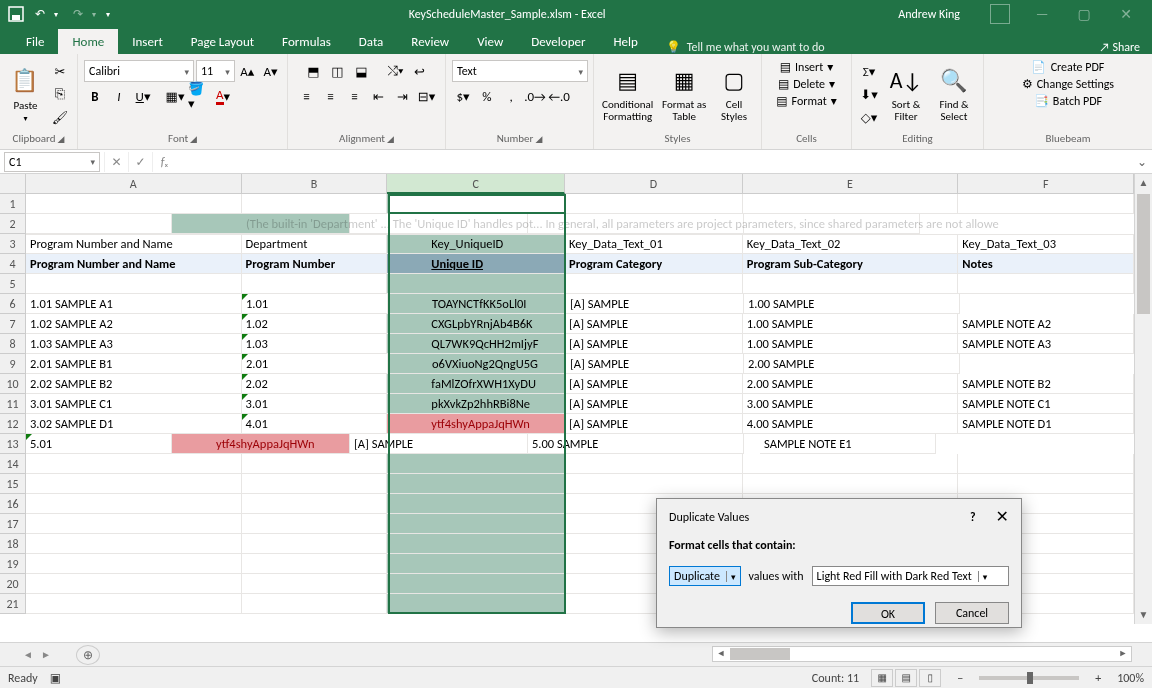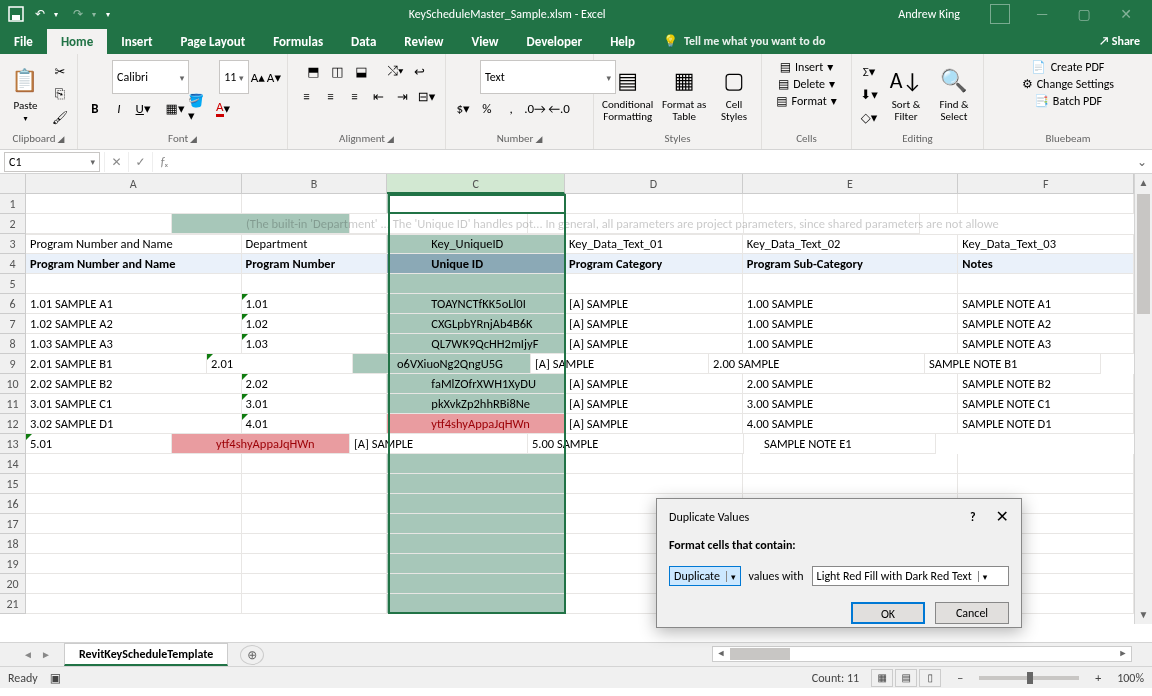--- a/index.html
+++ b/index.html
@@ -10,37 +10,37 @@
 .tb-left { display: flex; align-items: center; gap: 4px; }
 .tb-icon { width: 20px; height: 20px; display: flex; align-items: center; justify-content: center; cursor: pointer; }
 .tb-dd { width: 10px; font-size: 8px; cursor: pointer; }
 .tb-title { flex: 1; text-align: center; font-size: 12px; }
 .tb-user { font-size: 12px; margin-right: 30px; }
 .tb-wincontrols { display: flex; gap: 2px; }
 .tb-win { width: 40px; height: 24px; display: flex; align-items: center; justify-content: center; font-size: 14px; cursor: pointer; color: rgba(255,255,255,0.45); }
 .tb-sbox { width: 20px; height: 20px; border: 1px solid rgba(255,255,255,0.4); margin-right: 12px; }
 
 
-.ribbontabs { height: 26px; background: #217346; display: flex; align-items: center; color: #fff; font-weight: bold; }
+.ribbontabs { height: 26px; background: #217346; display: flex; align-items: flex-end; padding-left: 12px; color: #fff; }
 .rtab { padding: 5px 14px; font-size: 13px; cursor: pointer; }
 .rtab.active { background: #f3f2f1; color: #217346; }
 .tellme { margin-left: 14px; display: flex; align-items: center; gap: 6px; opacity: 0.9; font-size: 12px; }
 .share-area { margin-left: auto; display: flex; align-items: center; padding-right: 12px; gap: 6px; font-size: 12px; }
 
 
 .ribbon { height: 96px; background: #f3f2f1; border-bottom: 1px solid #d4d4d4; display: flex; }
 .rgroup { border-right: 1px solid #e1dfdd; display: flex; flex-direction: column; justify-content: space-between; padding: 2px 6px 2px 6px; }
 .rgroup-label { text-align: center; font-size: 11px; color: #666; padding-bottom: 2px; display:flex; justify-content:center; align-items:center; gap:2px;}
 .rgroup-body { flex: 1; display: flex; align-items: center; gap: 4px; }
 .bigbtn { display: flex; flex-direction: column; align-items: center; width: 44px; cursor: pointer; font-size: 11px; text-align:center; line-height:1.1; gap:2px;}
 .bigbtn .ic { width: 32px; height: 32px; display:flex; align-items:center; justify-content:center; font-size:22px; }
 .smallbtn { width: 22px; height: 22px; display: flex; align-items: center; justify-content: center; cursor: pointer; font-size: 13px; }
 .vstack { display: flex; flex-direction: column; gap: 1px; }
 .hstack { display: flex; gap: 2px; align-items: center; }
-.combo { height: 34px; border: 1px solid #c8c6c4; background: #fff; display: flex; align-items: center; padding: 0 4px; font-size: 12px; margin-left: 28px; }
+.combo { height: 22px; border: 1px solid #c8c6c4; background: #fff; display: flex; align-items: center; padding: 0 4px; font-size: 12px; }
 .combo.dd::after { content: '▾'; margin-left: auto; font-size: 9px; color:#666;}
 .cells-row { display:flex; align-items:center; gap:4px; font-size:12px; cursor:pointer;}
 .dialoglauncher{font-size:9px; color:#666; cursor:pointer;}
 
 
 .formulabar { height: 24px; display: flex; align-items: center; border-bottom: 1px solid #d4d4d4; background:#fff; }
 .namebox { width: 96px; border: 1px solid #c8c6c4; height: 20px; margin: 0 4px; display:flex; align-items:center; padding:0 4px; }
 .namebox::after{content:'▾';margin-left:auto;font-size:9px;color:#666;}
 .fb-btn { width: 24px; height: 20px; display: flex; align-items:center; justify-content:center; color:#888; cursor:pointer; border-left:1px solid #eee;}
 .fb-input { flex:1; height:20px; border:none; padding:0 6px; }
@@ -378,64 +378,62 @@
         <div class="cell" style="width: 216px;">Program Number and Name</div>
         <div class="cell" style="width: 146px;">Department</div>
         <div class="cell colsel" style="width: 178px;">Key_UniqueID</div>
         <div class="cell" style="width: 178px;">Key_Data_Text_01</div>
         <div class="cell" style="width: 216px;">Key_Data_Text_02</div>
         <div class="cell" style="width: 176px;">Key_Data_Text_03</div>
       </div>
       <div class="row">
         <div class="cell bold hdr2" style="width: 216px;">Program Number and Name</div>
         <div class="cell bold hdr2" style="width: 146px;">Program Number</div>
-        <div class="cell bold hdr2 colsel" style="width: 178px;">Unique ID</div>
+        <div class="cell bold hdr2 colsel" style="width: 178px; text-decoration: underline;">Unique ID</div>
         <div class="cell bold hdr2" style="width: 178px;">Program Category</div>
         <div class="cell bold hdr2" style="width: 216px;">Program Sub-Category</div>
         <div class="cell bold hdr2" style="width: 176px;">Notes</div>
       </div>
       <div class="row">
         <div class="cell" style="width: 216px;"></div>
         <div class="cell" style="width: 146px;"></div>
         <div class="cell colsel" style="width: 178px;"></div>
         <div class="cell" style="width: 178px;"></div>
         <div class="cell" style="width: 216px;"></div>
         <div class="cell" style="width: 176px;"></div>
       </div>
       <div class="row">
         <div class="cell" style="width: 216px;">1.01 SAMPLE A1</div>
         <div class="cell greentri" style="width: 146px;">1.01</div>
         <div class="cell colsel" style="width: 178px;">TOAYNCTfKK5oLl0I</div>
         <div class="cell" style="width: 178px;">[A] SAMPLE</div>
         <div class="cell" style="width: 216px;">1.00 SAMPLE</div>
-        <div class="cell" style="width: 176px;">SAMPLE NOTE A1</div>
       </div>
       <div class="row">
         <div class="cell" style="width: 216px;">1.02 SAMPLE A2</div>
         <div class="cell greentri" style="width: 146px;">1.02</div>
         <div class="cell colsel" style="width: 178px;">CXGLpbYRnjAb4B6K</div>
         <div class="cell" style="width: 178px;">[A] SAMPLE</div>
         <div class="cell" style="width: 216px;">1.00 SAMPLE</div>
         <div class="cell" style="width: 176px;">SAMPLE NOTE A2</div>
       </div>
       <div class="row">
         <div class="cell" style="width: 216px;">1.03 SAMPLE A3</div>
         <div class="cell greentri" style="width: 146px;">1.03</div>
         <div class="cell colsel" style="width: 178px;">QL7WK9QcHH2mIjyF</div>
         <div class="cell" style="width: 178px;">[A] SAMPLE</div>
         <div class="cell" style="width: 216px;">1.00 SAMPLE</div>
         <div class="cell" style="width: 176px;">SAMPLE NOTE A3</div>
       </div>
       <div class="row">
-        <div class="cell" style="width: 181px;">2.01 SAMPLE B1</div>
+        <div class="cell" style="width: 216px;">2.01 SAMPLE B1</div>
         <div class="cell greentri" style="width: 146px;">2.01</div>
         <div class="cell colsel" style="width: 178px;">o6VXiuoNg2QngU5G</div>
         <div class="cell" style="width: 178px;">[A] SAMPLE</div>
         <div class="cell" style="width: 216px;">2.00 SAMPLE</div>
-        <div class="cell" style="width: 176px;">SAMPLE NOTE B1</div>
       </div>
       <div class="row">
         <div class="cell" style="width: 216px;">2.02 SAMPLE B2</div>
         <div class="cell greentri" style="width: 146px;">2.02</div>
         <div class="cell colsel" style="width: 178px;">faMlZOfrXWH1XyDU</div>
         <div class="cell" style="width: 178px;">[A] SAMPLE</div>
         <div class="cell" style="width: 216px;">2.00 SAMPLE</div>
         <div class="cell" style="width: 176px;">SAMPLE NOTE B2</div>
       </div>
       <div class="row">
@@ -533,21 +531,20 @@
     <div class="thumb"></div>
     <div class="arr" style="position:absolute;bottom:0;left:0;right:0">▼</div>
   </div>
 </div>
 
 <div class="sheettabs">
   <div class="stnav">
     <span>◄</span>
     <span>►</span>
   </div>
-  <div class="stab">RevitKeyScheduleTemplate</div>
   <div class="staddbtn">⊕</div>
   <div class="sheet-hscroll">
     <div class="harr">◄</div>
     <div class="hthumb"></div>
     <div style="flex:1"></div>
     <div class="harr">►</div>
   </div>
 </div>
 
 <div class="statusbar">

